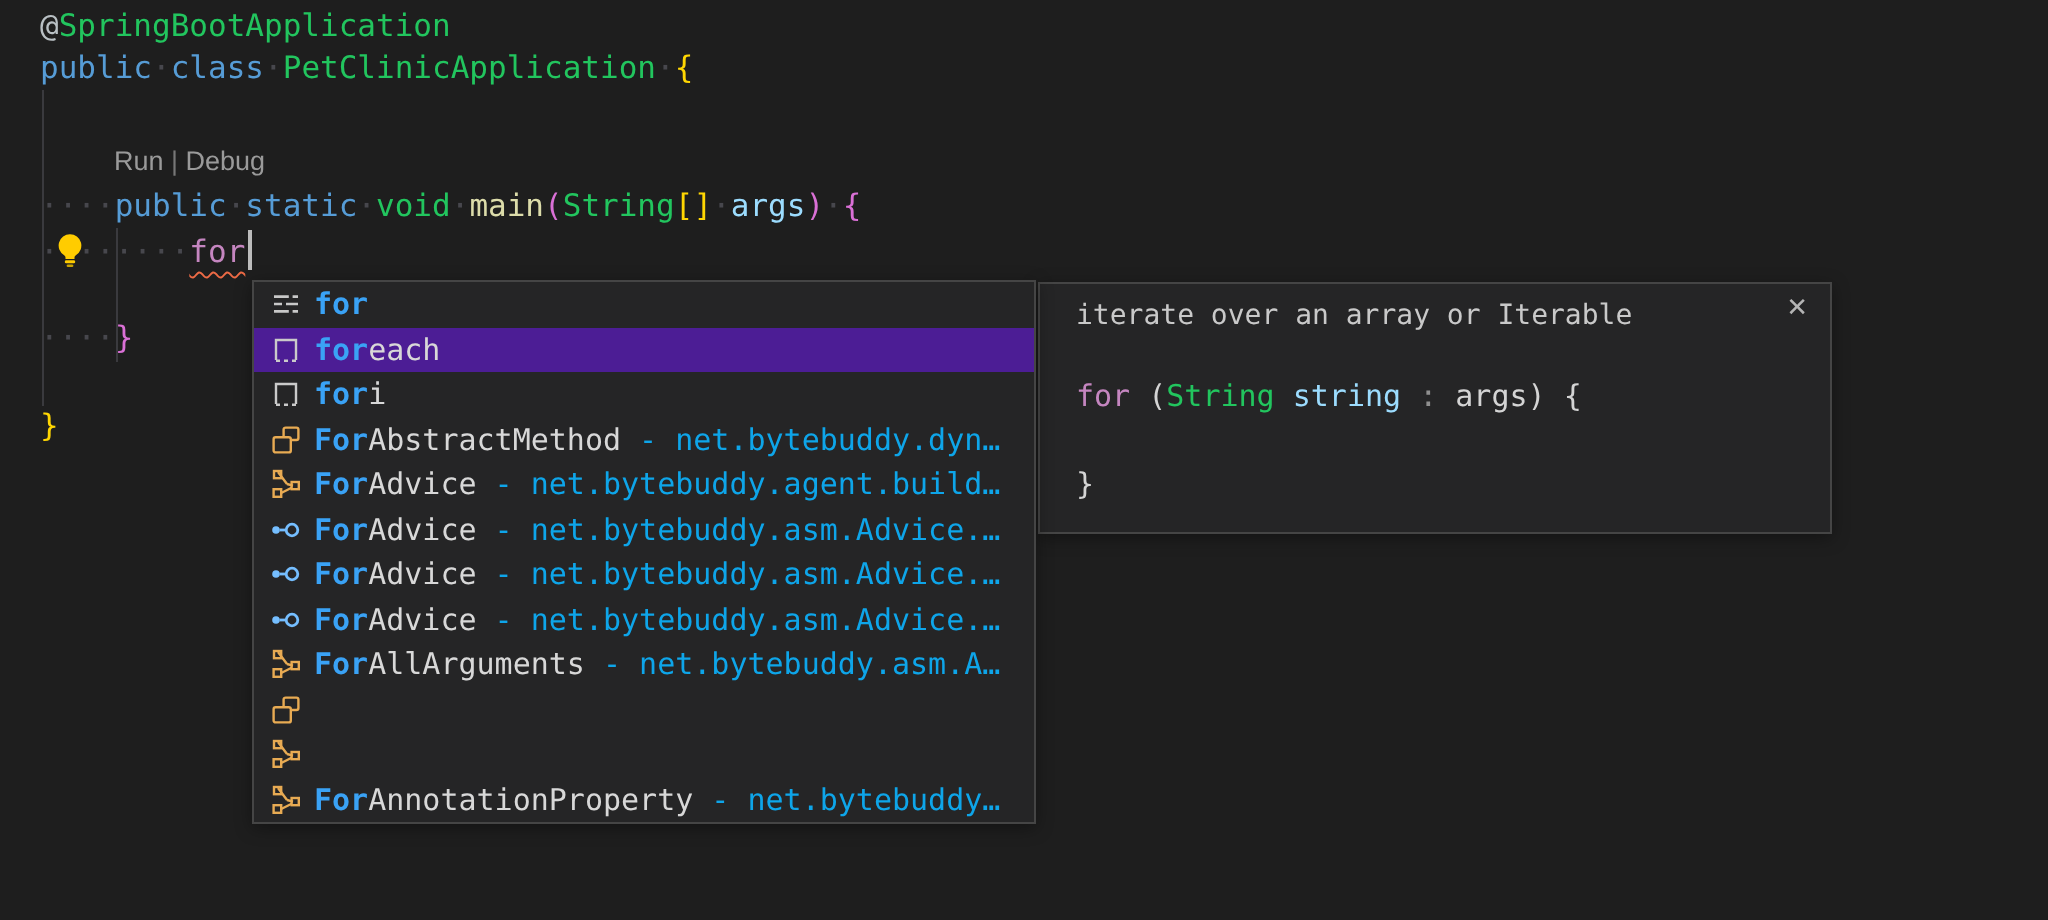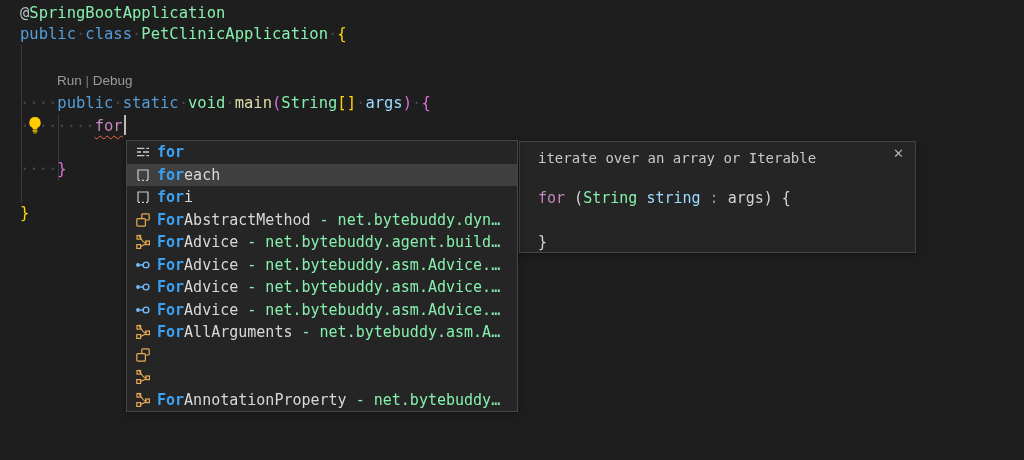--- a/index.html
+++ b/index.html
@@ -8,21 +8,21 @@
     background:#1e1e1e;
     font-family:"DejaVu Sans Mono",monospace;
   }
   
   .codeline{
     position:absolute;left:20px;height:21px;white-space:pre;
     font:15.5px/21px "DejaVu Sans Mono",monospace;
     color:#d4d4d4;
   }
   .blue{color:#569cd6}
-  .teal{color:#86efac}
+  .teal{color:#22c55e}
   .yellow{color:#dcdcaa}
   .lblue{color:#9cdcfe}
   .pink{color:#c586c0}
   .gold{color:#ffd602}
   .purple{color:#da70d6}
   .white{color:#d4d4d4}
   .atgray{color:#b9c0c4}
   .ws{color:#47474d}
   .squiggle{
     text-decoration:underline wavy #ed6a45;
@@ -46,32 +46,32 @@
   
   .suggest{
     position:absolute;left:126px;top:140px;width:392px;height:272px;
     background:#252526;border:1px solid #454545;box-sizing:border-box;
     z-index:3;box-shadow:0 2px 8px rgba(0,0,0,.36);
   }
   .sgrow{
     height:22.5px;display:flex;align-items:center;
     padding:0 4px 0 8px;overflow:hidden;
   }
-  .sgrow.selected{background:#404040;}
+  .sgrow.selected{background:#4c1d95;}
   .sgicon{width:16px;height:16px;flex:0 0 16px;margin-right:6px;}
   .sgicon svg{display:block;}
   .sglabel{
     white-space:pre;font:15px/22px "DejaVu Sans Mono",monospace;overflow:hidden;
   }
   .match{color:#3aa2f5;font-weight:bold;}
   .rest{color:#d8d8d8;}
-  .detail{color:#86efac;}
+  .detail{color:#0ea5e9;}
   
   .docbox{
-    position:absolute;left:519px;top:141px;width:397px;height:112px;
+    position:absolute;left:519px;top:141px;width:397px;height:126px;
     background:#252526;border:1px solid #454545;box-sizing:border-box;
     z-index:2;box-shadow:0 2px 8px rgba(0,0,0,.36);
   }
   .doc-summary{
     position:absolute;left:18px;top:6px;white-space:pre;
     font:14px/21px "DejaVu Sans Mono",monospace;color:#c9c9c9;
   }
   .doc-close{
     position:absolute;right:11px;top:4px;color:#b4b4b4;
     font:13px/16px "Liberation Sans",sans-serif;cursor:pointer;

